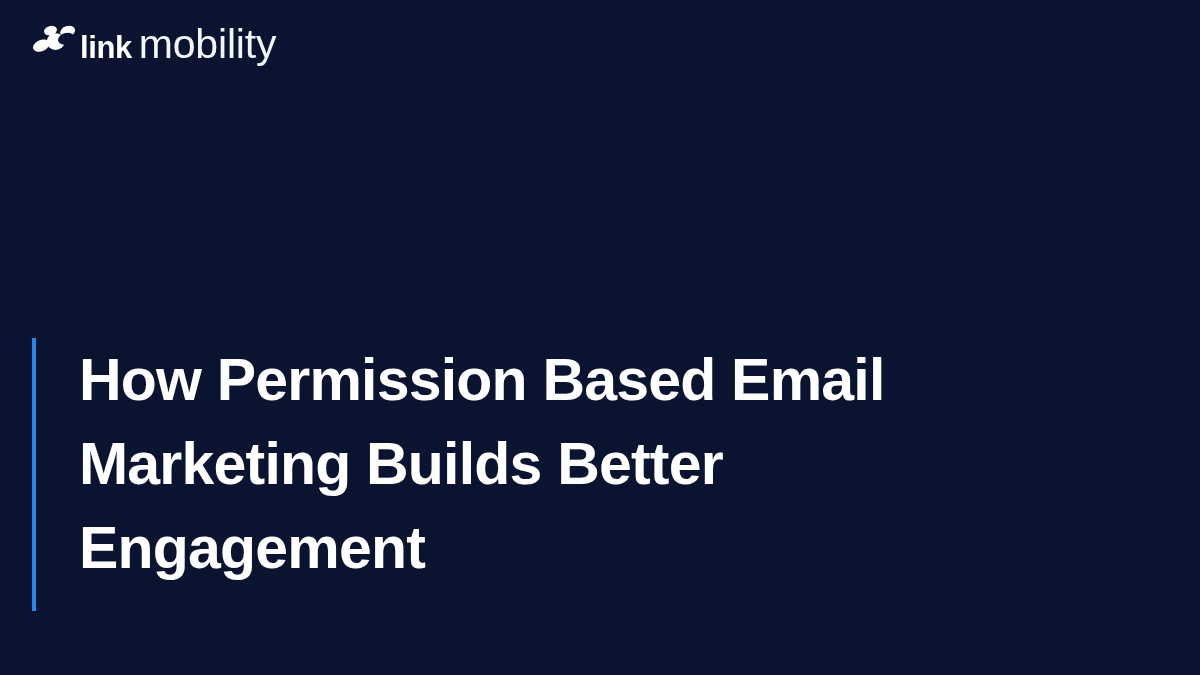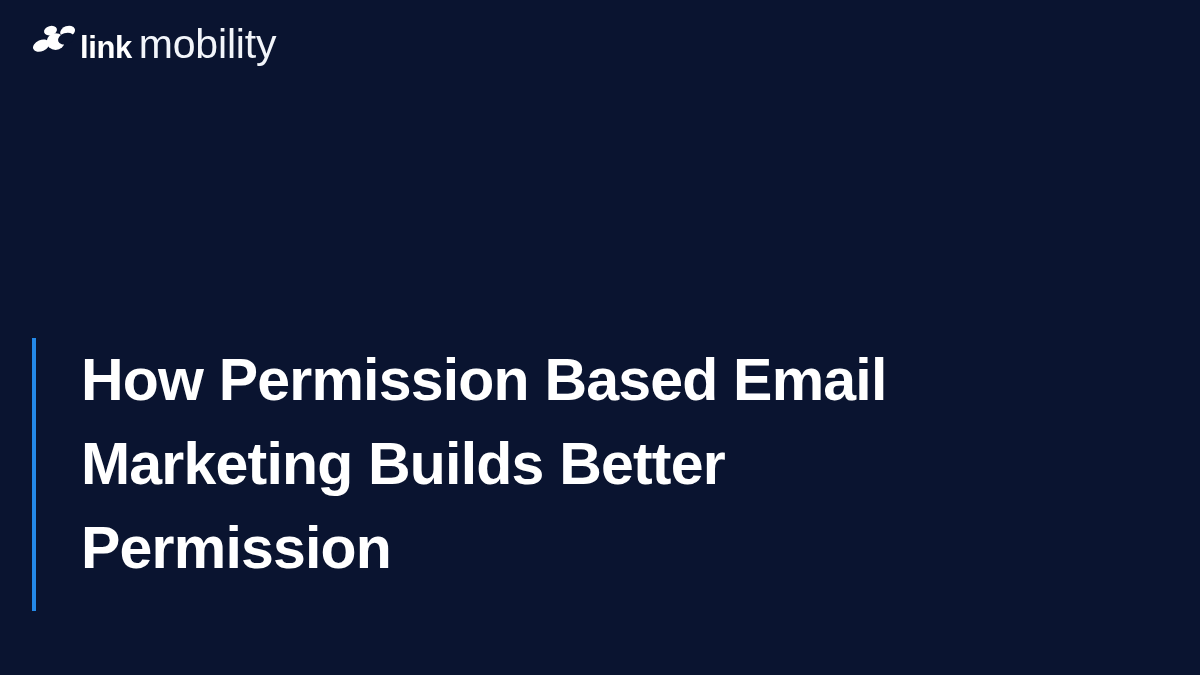--- a/index.html
+++ b/index.html
@@ -78,21 +78,22 @@
     width: 4px;
     background: #2489e8;
     flex: 0 0 auto;
     border-radius: 0;
   }
 
   .title-text-wrap {
     display: flex;
     flex-direction: column;
     justify-content: flex-start;
-    padding-left: 45px;
+    padding-left: 29px;
+    margin-left: 14px;
   }
 
   .headline {
     margin: 0;
     font-family: "Liberation Sans", sans-serif;
     font-size: 59px;
     font-weight: 700;
     line-height: 84px;
     color: #ffffff;
     letter-spacing: -0.8px;
@@ -128,18 +129,18 @@
       <span class="brand-word-mobility">mobility</span>
     </div>
   </div>
 
   <div class="title-block">
     <div class="accent-bar"></div>
     <div class="title-text-wrap">
       <h1 class="headline">
         <span class="headline-line">How Permission Based Email</span>
         <span class="headline-line">Marketing Builds Better</span>
-        <span class="headline-line">Permission</span>
+        <span class="headline-line">Engagement</span>
       </h1>
     </div>
   </div>
 
 </div>
 
 </body></html>

